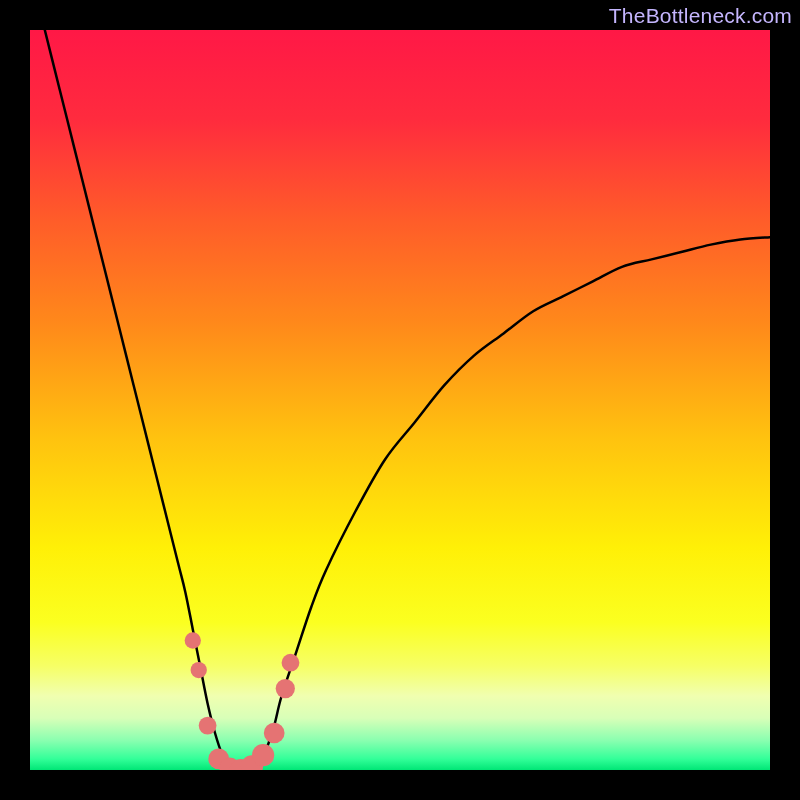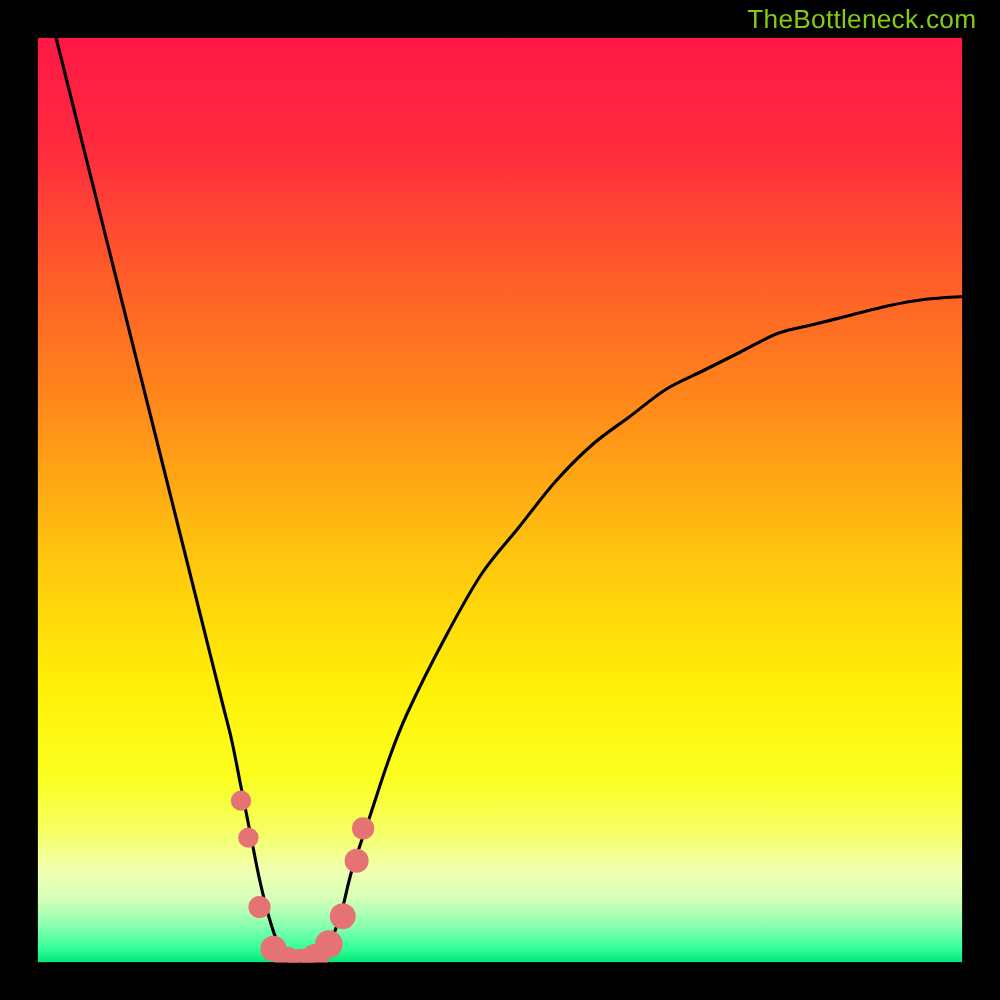--- a/index.html
+++ b/index.html
@@ -25,22 +25,22 @@
     height: 740px;
     overflow: hidden;
   }
   .gradient-bg {
     position: absolute;
     left: 0; top: 0; right: 0; bottom: 0;
   }
   .watermark {
     position: absolute;
     top: 4px;
-    right: 19px;
-    color: #84cc16;
+    right: 8px;
+    color: #c4b5fd;
     font-size: 21px;
     font-weight: 400;
     letter-spacing: 0.2px;
   }
   svg.curve {
     position: absolute;
     left: 0; top: 0;
     width: 740px;
     height: 740px;
     overflow: visible;

